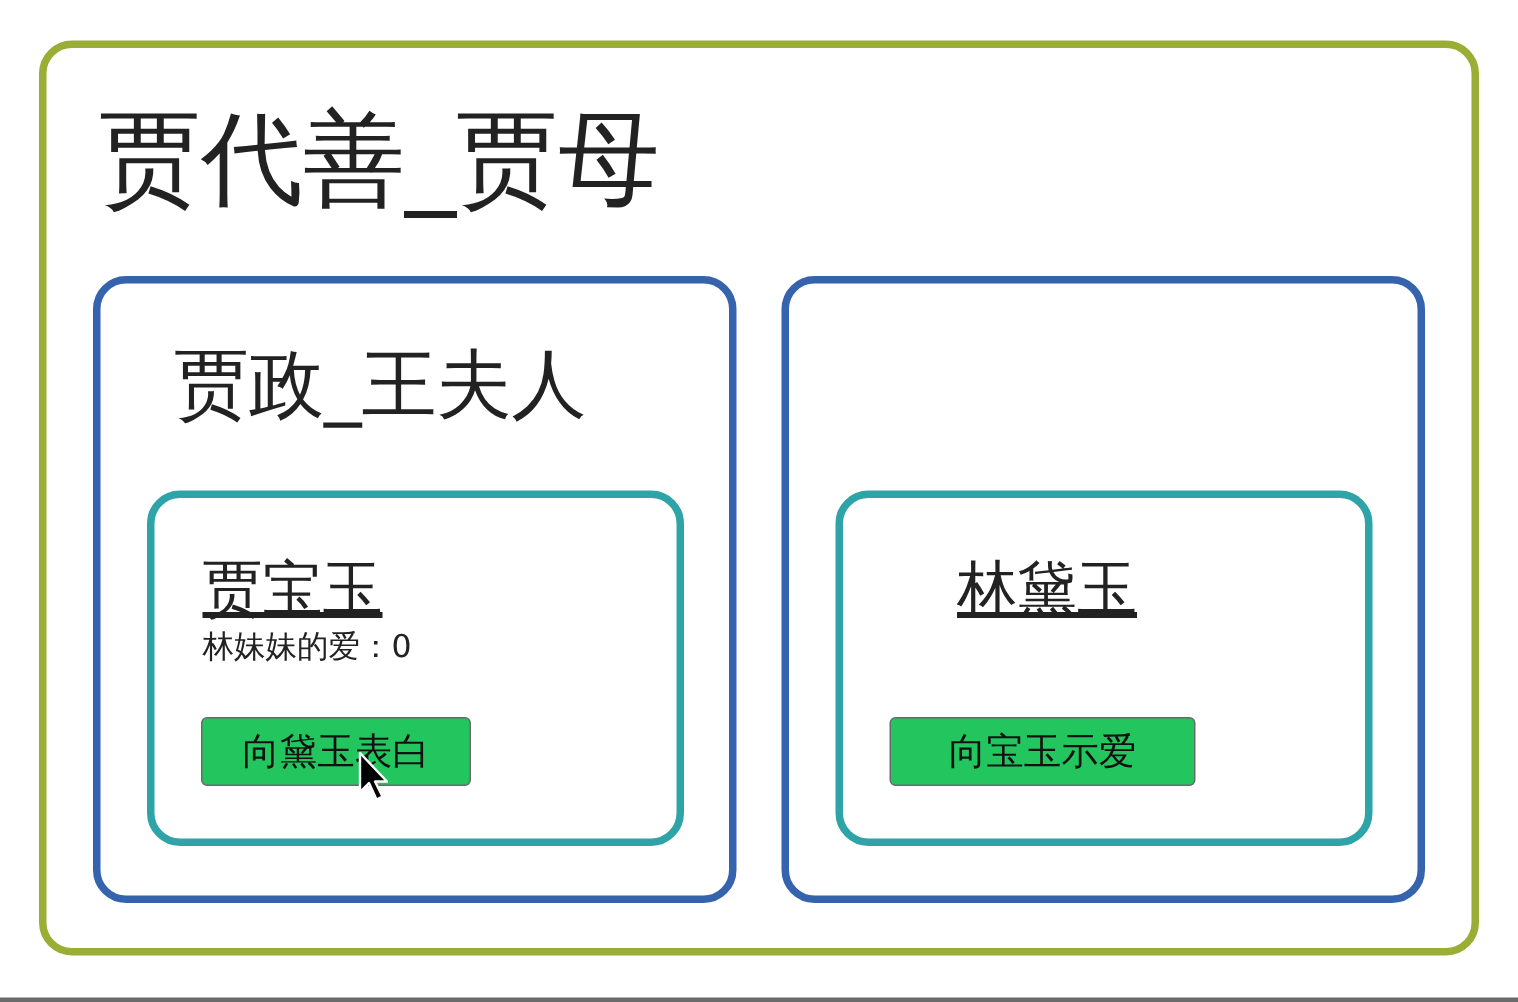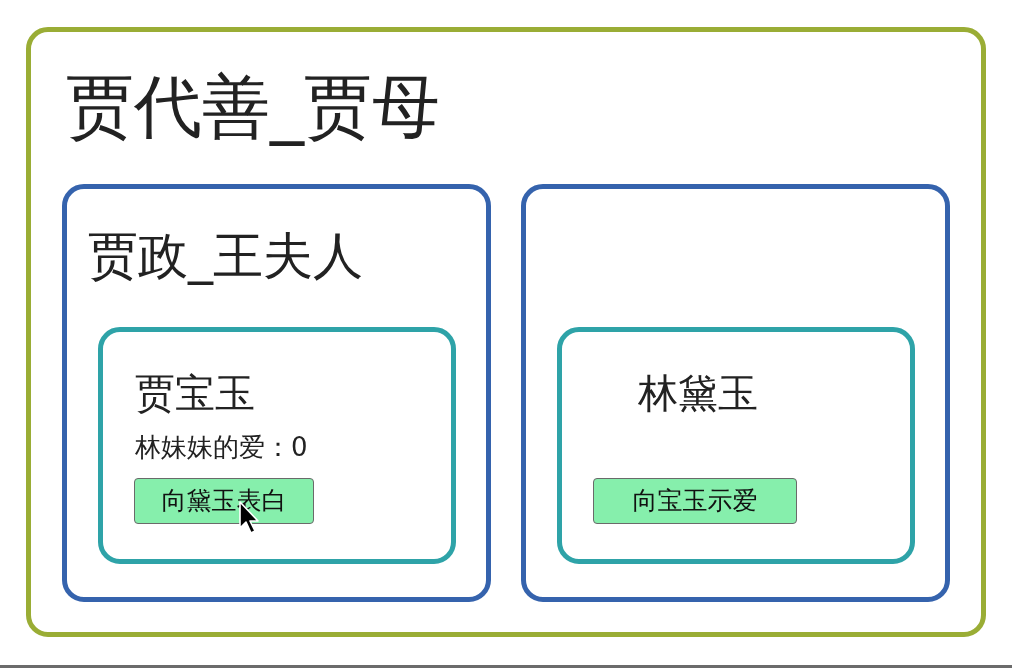--- a/index.html
+++ b/index.html
@@ -67,51 +67,52 @@
     }
     .grand-title {
       left: 66px;
       top: 73px;
       font-size: 68px;
     }
     .parent-title {
       top: 231px;
       font-size: 50px;
     }
-    .parent-title.left { left: 88px; }
+    .parent-title.left { left: 116px; }
     .parent-title.right { left: 559px; }
 
     .child-title {
       top: 373px;
       font-size: 40px;
+      text-decoration: underline;
     }
     .child-title.left { left: 135px; }
     .child-title.right { left: 594px; margin-left: 44px; }
 
     .love-line {
       position: absolute;
-      top: 434px;
-      font-size: 26px;
+      top: 421px;
+      font-size: 21px;
       line-height: 1;
       white-space: nowrap;
     }
     .love-line.left { left: 135px; }
     .love-line.right { left: 594px; }
 
     .btn {
       position: absolute;
       top: 478px;
       height: 46px;
       box-sizing: border-box;
       padding: 0 8px;
       font-family: "DejaVu Sans", "Liberation Sans", sans-serif;
       font-size: 25px;
       line-height: 42px;
       color: #111111;
-      background: #86efac;
+      background: #22c55e;
       border: 1px solid #6a6a6a;
       border-radius: 4px;
       white-space: nowrap;
       cursor: pointer;
     }
     .btn.left { left: 134px; width: 180px; }
     .btn.right { left: 593px; width: 204px; }
 
     .cursor {
       position: absolute;

